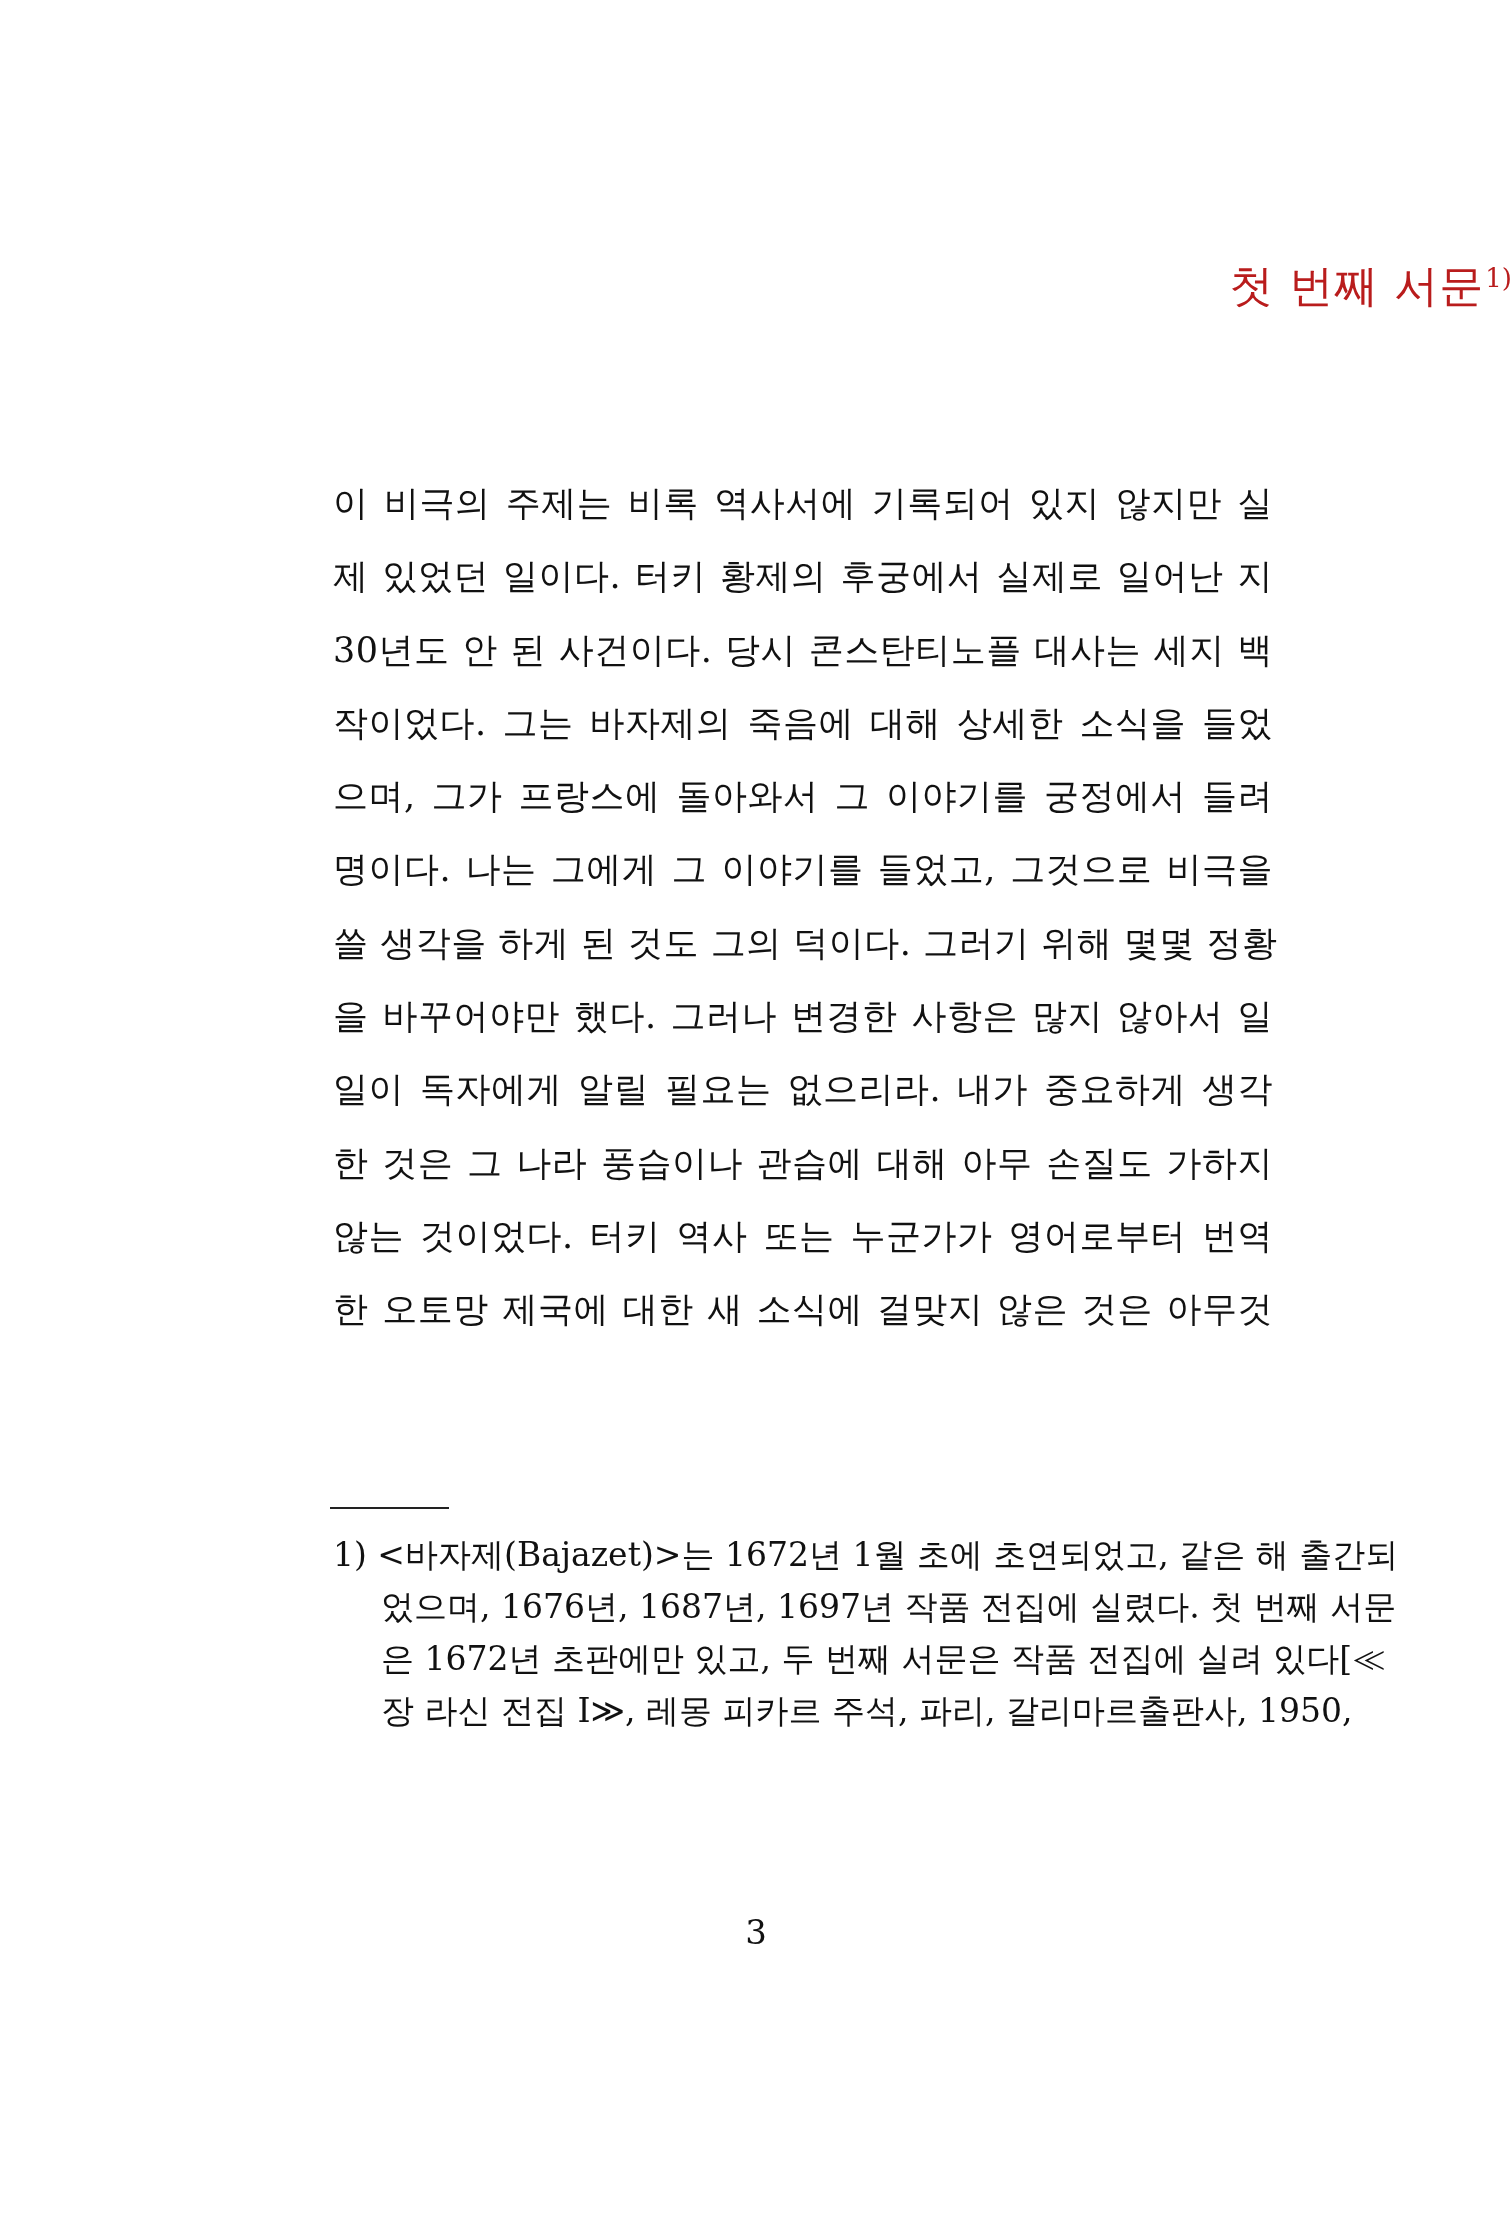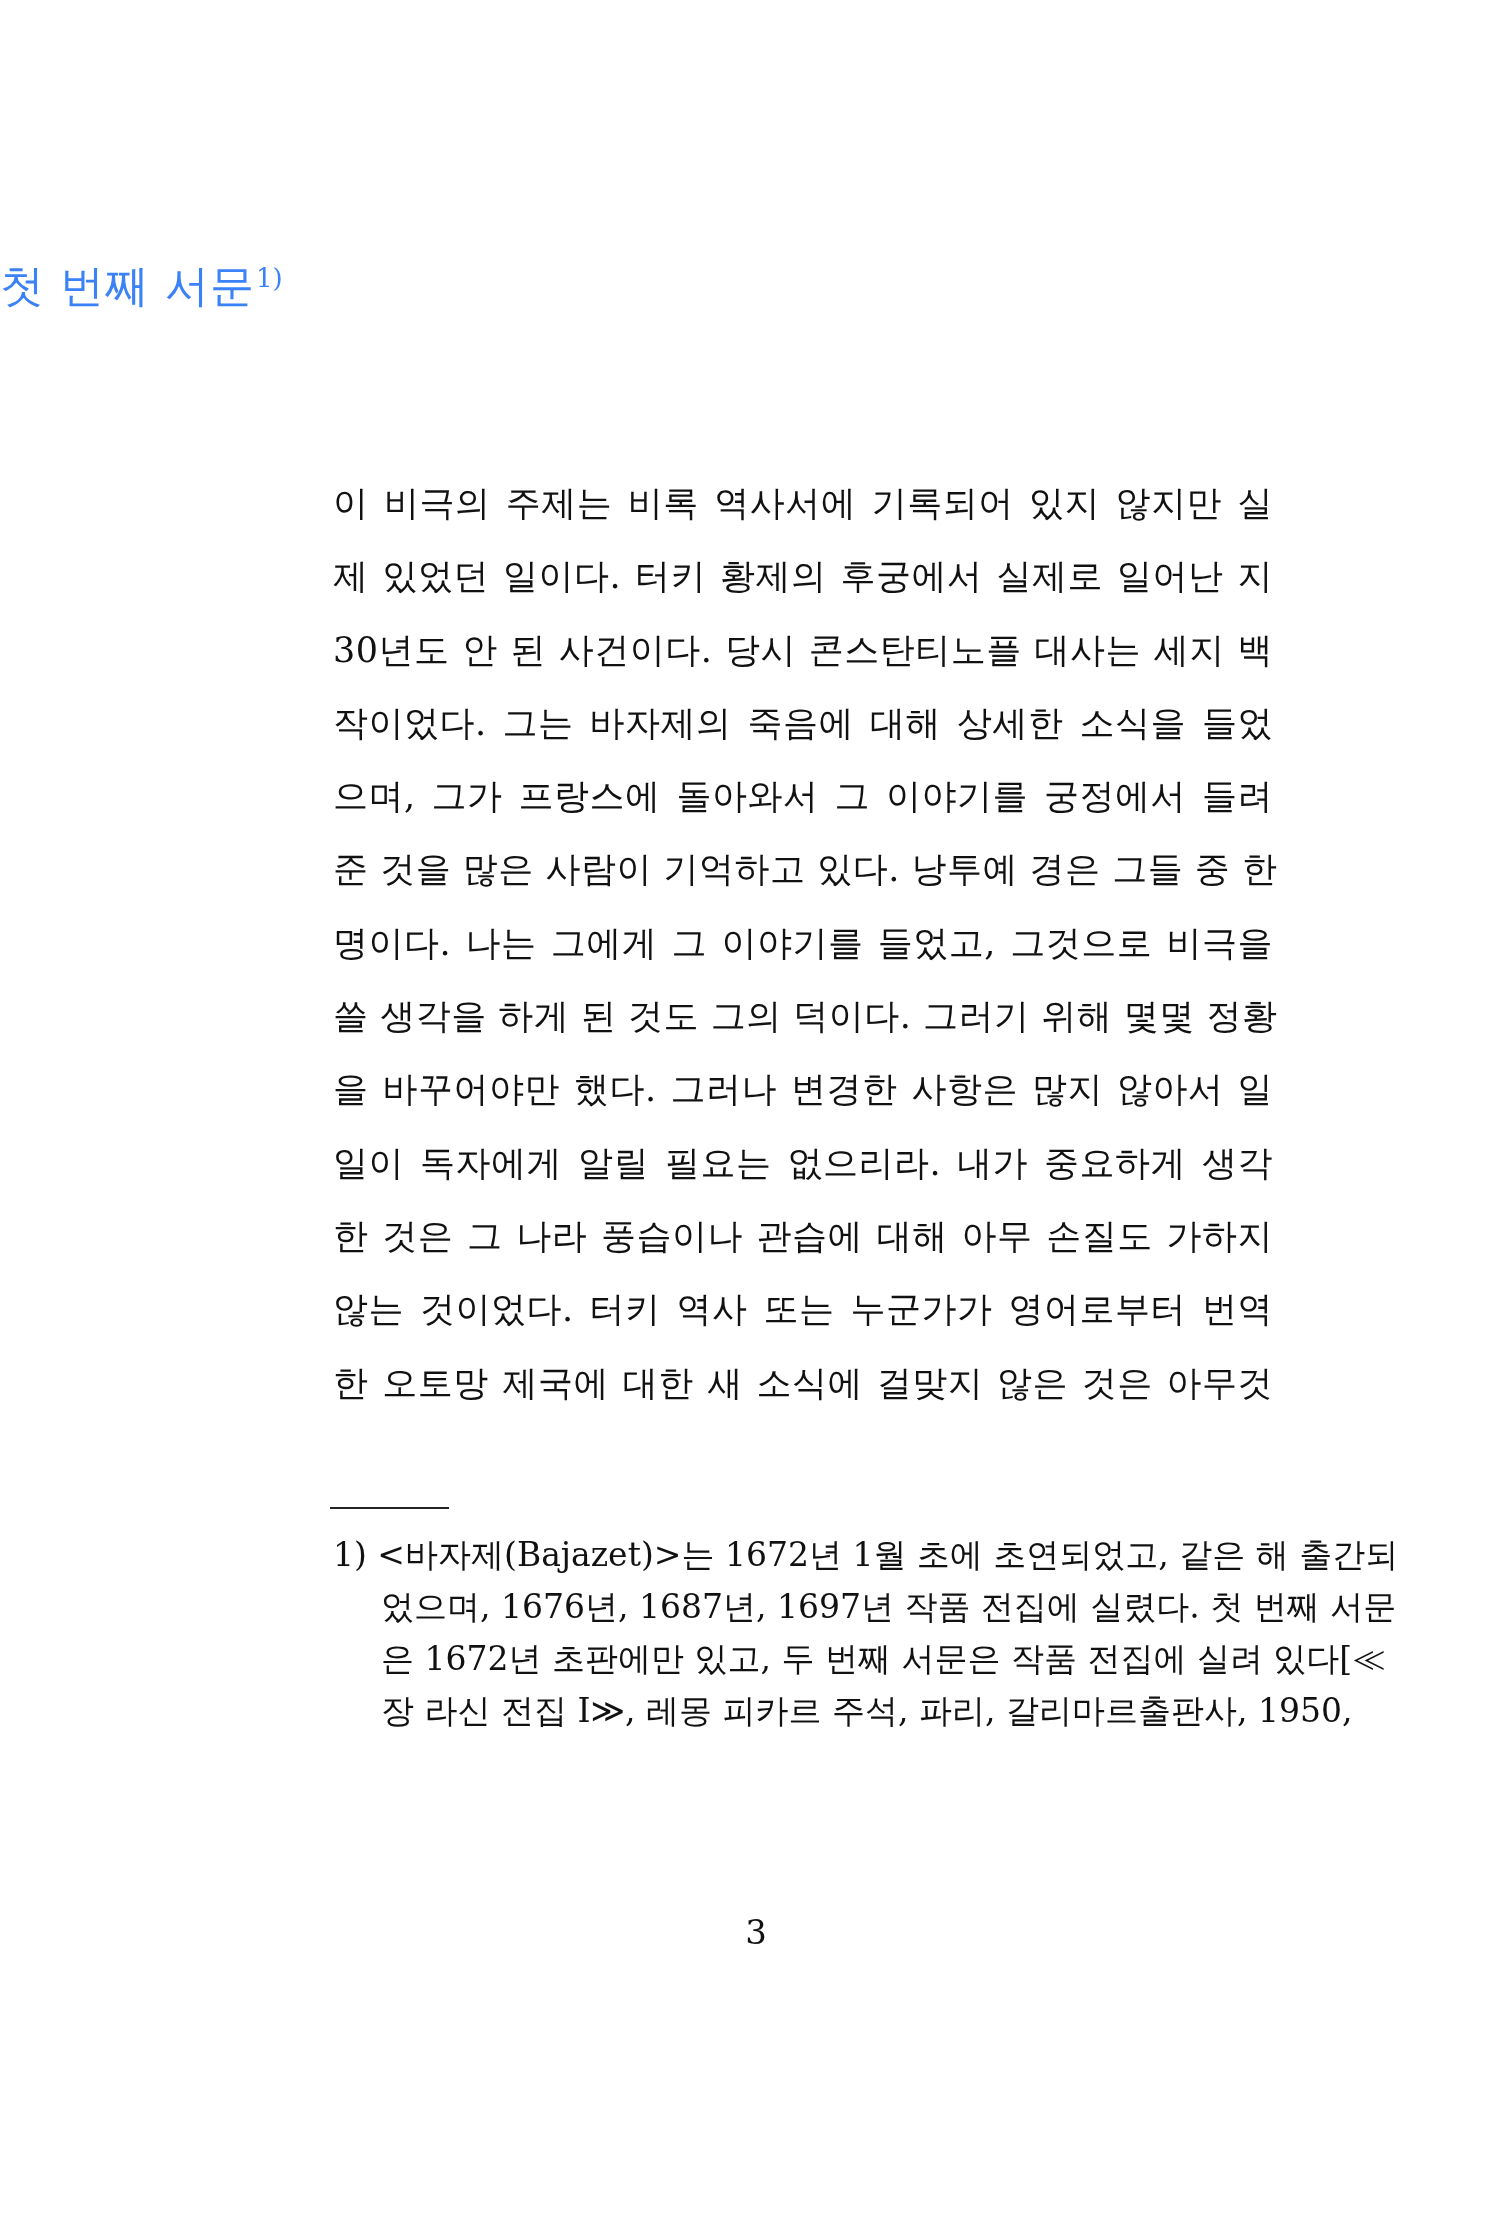--- a/index.html
+++ b/index.html
@@ -20,25 +20,25 @@
       left: 0; top: 0;
       width: 1512px;
       height: 2220px;
       background: #ffffff;
     }
     .title {
       position: absolute;
       top: 248px;
       left: 0;
       width: 1512px;
-      text-align: left;
+      text-align: right;
       font-size: 44px;
       line-height: 60px;
       letter-spacing: 1px;
-      color: #3b82f6;
+      color: #b91c1c;
       margin: 0;
       font-weight: normal;
     }
     .title sup {
       font-size: 26px;
       vertical-align: 14px;
       letter-spacing: 0;
       margin-left: 1px;
     }
     .body-text {
@@ -100,21 +100,20 @@
 <div class="page">
 
   <h1 class="title"><span>첫 번째 서문</span><sup>1)</sup></h1>
 
   <div class="body-text">
     <div class="body-line">이 비극의 주제는 비록 역사서에 기록되어 있지 않지만 실</div>
     <div class="body-line">제 있었던 일이다. 터키 황제의 후궁에서 실제로 일어난 지</div>
     <div class="body-line">30년도 안 된 사건이다. 당시 콘스탄티노플 대사는 세지 백</div>
     <div class="body-line">작이었다. 그는 바자제의 죽음에 대해 상세한 소식을 들었</div>
     <div class="body-line">으며, 그가 프랑스에 돌아와서 그 이야기를 궁정에서 들려</div>
-    <div class="body-line">준 것을 많은 사람이 기억하고 있다. 낭투예 경은 그들 중 한</div>
     <div class="body-line">명이다. 나는 그에게 그 이야기를 들었고, 그것으로 비극을</div>
     <div class="body-line">쓸 생각을 하게 된 것도 그의 덕이다. 그러기 위해 몇몇 정황</div>
     <div class="body-line">을 바꾸어야만 했다. 그러나 변경한 사항은 많지 않아서 일</div>
     <div class="body-line">일이 독자에게 알릴 필요는 없으리라. 내가 중요하게 생각</div>
     <div class="body-line">한 것은 그 나라 풍습이나 관습에 대해 아무 손질도 가하지</div>
     <div class="body-line">않는 것이었다. 터키 역사 또는 누군가가 영어로부터 번역</div>
     <div class="body-line">한 오토망 제국에 대한 새 소식에 걸맞지 않은 것은 아무것</div>
   </div>
 
   <div class="fn-rule"></div>

